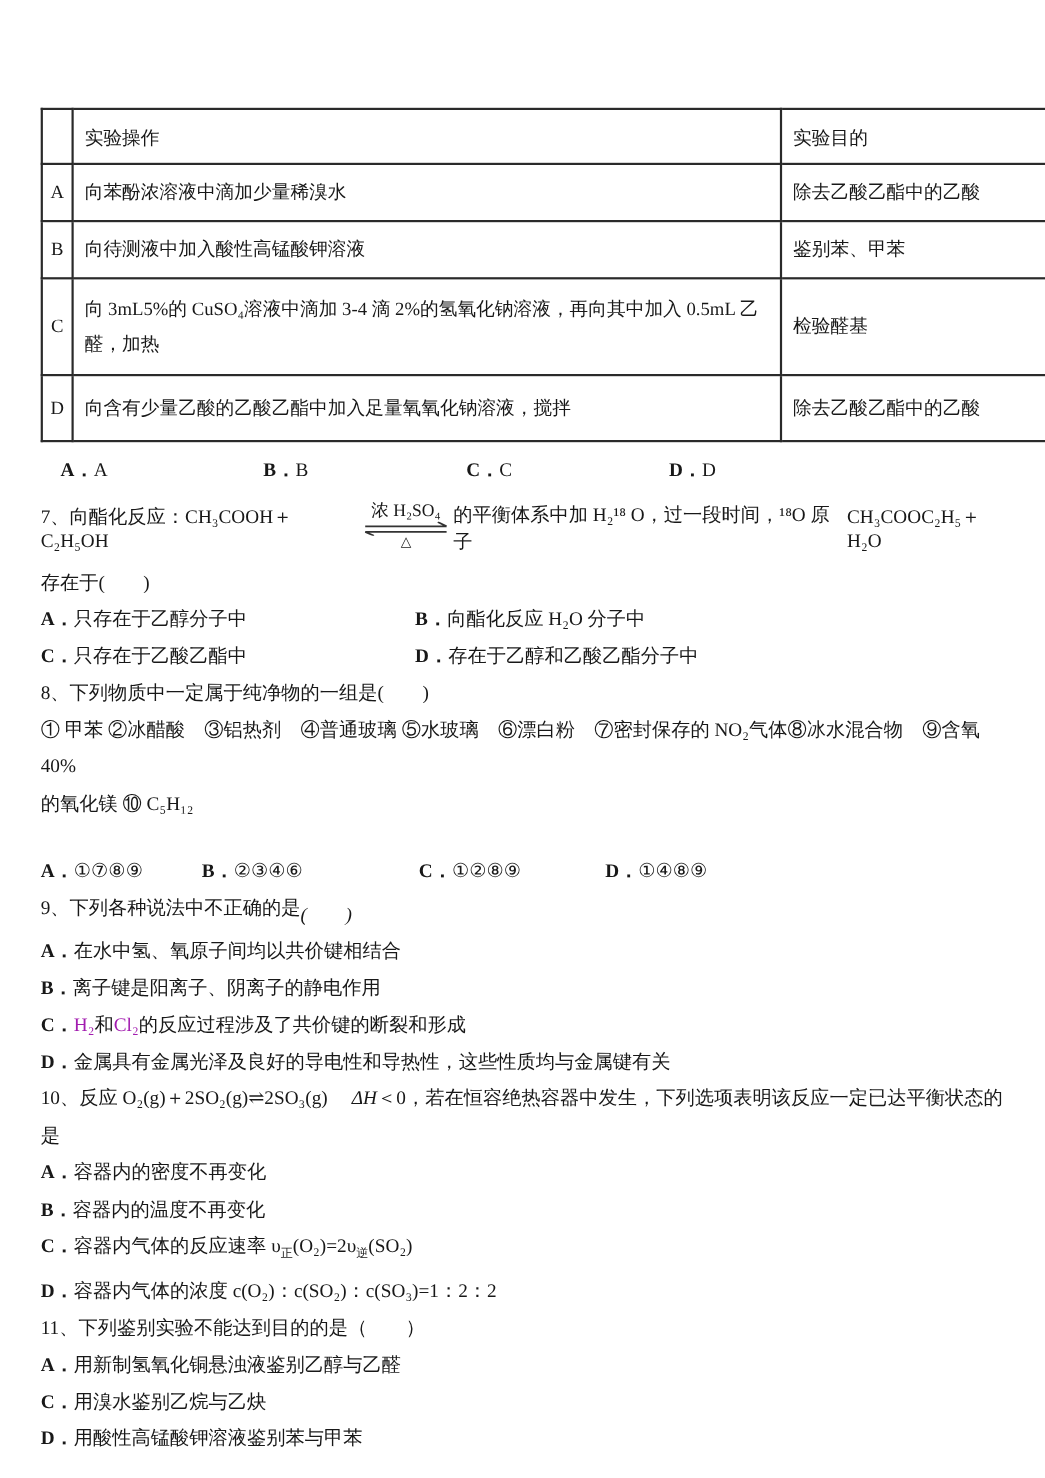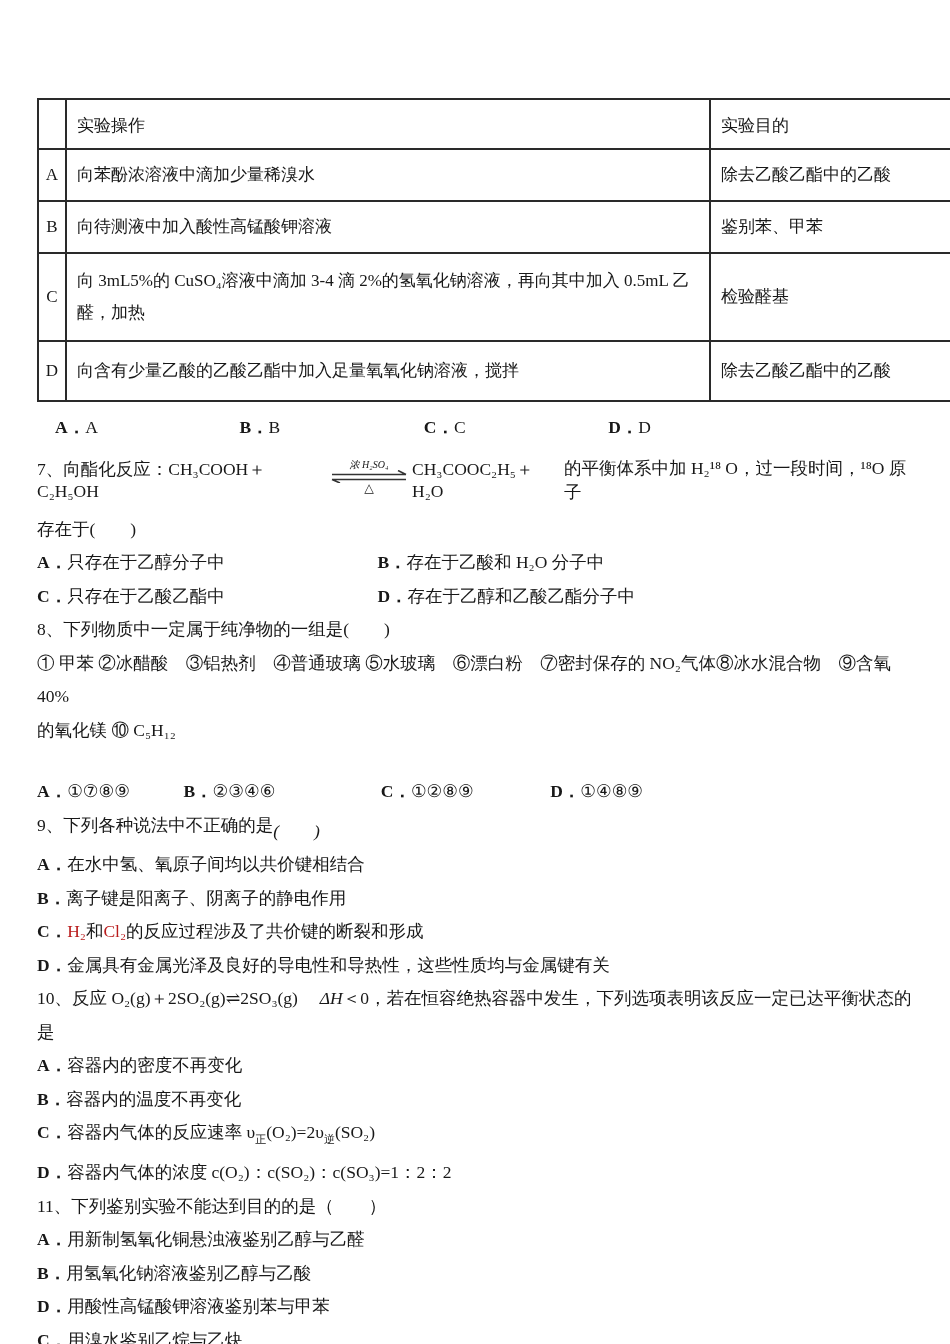--- a/index.html
+++ b/index.html
@@ -32,32 +32,32 @@
   
   .tline { font-size: 17.5px; line-height: 33.5px; min-height: 33.5px; }
   .opt-label { font-weight: bold; }
   .ans-row { margin-top: 9px; margin-left: 6px; }
   .ans-row .ans-item { display: inline-block; width: 168px; margin-left: 12px; }
   .ans-row .ans-item:last-child { width: auto; }
 
   
   .eq-row { display: flex; align-items: center; height: 66px; font-size: 17.5px; margin-top: 2px; }
   .rxn { display: inline-flex; flex-direction: column; align-items: center; margin: 0 3px; transform: translateY(-2px); }
-  .rxn-top { font-size: 10px; line-height: 1.1; font-style: italic; }
+  .rxn-top { font-size: 16px; line-height: 1.1; }
   .rxn-bot { font-size: 12.5px; line-height: 1.1; margin-top: -1px; }
   .rxn svg { display: block; }
 
   .two-col .col1 { display: inline-block; width: 336px; }
 
   .q8-opts .o1 { display: inline-block; width: 142px; margin-top: 28px; }
   .q8-opts .o2 { display: inline-block; width: 193px; }
   .q8-opts .o3 { display: inline-block; width: 165px; }
 
   .low-paren { font-style: italic; vertical-align: -6px; }
-  .gray-f { color: #b91c1c; }
+  .gray-f { color: #a21caf; }
   .subcjk { font-size: 11px; vertical-align: sub; }
   .it { font-style: italic; }
 </style>
 </head>
 <body>
 
 <div class="page">
 
   <table class="exp">
     <tbody>
@@ -100,27 +100,27 @@
     <div class="eq-row">
       <span>7、向酯化反应：CH₃COOH＋C₂H₅OH</span>
         <span class="rxn">
           <span class="rxn-top">浓 H₂SO₄</span>
           <svg width="80" height="13" viewBox="0 0 80 13">
             <path d="M3 4.5 H77 M69 0.5 L77 4.5" fill="none" stroke="#333" stroke-width="1.6"></path>
             <path d="M3 9.5 H77 M11 13 L3 9.5" fill="none" stroke="#333" stroke-width="1.6"></path>
           </svg>
           <span class="rxn-bot">△</span>
         </span>
+        <span>的平衡体系中加 H₂¹⁸ O，过一段时间，¹⁸O 原子</span>
         <span>CH₃COOC₂H₅＋H₂O</span>
-        <span>的平衡体系中加 H₂¹⁸ O，过一段时间，¹⁸O 原子</span>
     </div>
     <div class="tline">存在于(　　)</div>
     <div class="tline two-col">
       <span class="col1"><span class="opt-label">A．</span><span>只存在于乙醇分子中</span></span>
-      <span><span class="opt-label">B．</span><span>存在于乙酸和 H₂O 分子中</span></span>
+      <span><span class="opt-label">B．</span><span>向酯化反应 H₂O 分子中</span></span>
     </div>
     <div class="tline two-col">
       <span class="col1"><span class="opt-label">C．</span><span>只存在于乙酸乙酯中</span></span>
       <span><span class="opt-label">D．</span><span>存在于乙醇和乙酸乙酯分子中</span></span>
     </div>
   </div>
 
   <div>
     <div class="tline">8、下列物质中一定属于纯净物的一组是(　　)</div>
     <div class="tline">① 甲苯 ②冰醋酸　③铝热剂　④普通玻璃 ⑤水玻璃　⑥漂白粉　⑦密封保存的 NO₂气体⑧冰水混合物　⑨含氧 40%</div>
@@ -145,18 +145,17 @@
     <div class="tline"><span>10、反应 O₂(g)＋2SO₂(g)⇌2SO₃(g)　 </span><span class="it">ΔH</span><span>＜0，若在恒容绝热容器中发生，下列选项表明该反应一定已达平衡状态的是</span></div>
     <div class="tline"><span class="opt-label">A．</span><span>容器内的密度不再变化</span></div>
     <div class="tline"><span class="opt-label">B．</span><span>容器内的温度不再变化</span></div>
     <div class="tline"><span class="opt-label">C．</span><span>容器内气体的反应速率 υ</span><span class="subcjk">正</span><span>(O₂)=2υ</span><span class="subcjk">逆</span><span>(SO₂)</span></div>
     <div class="tline"><span class="opt-label">D．</span><span>容器内气体的浓度 c(O₂)：c(SO₂)：c(SO₃)=1：2：2</span></div>
   </div>
 
   <div>
     <div class="tline">11、下列鉴别实验不能达到目的的是（　　）</div>
     <div class="tline"><span class="opt-label">A．</span><span>用新制氢氧化铜悬浊液鉴别乙醇与乙醛</span></div>
-    <div class="tline"><span class="opt-label">B．</span><span>用氢氧化钠溶液鉴别乙醇与乙酸</span></div>
+    <div class="tline"><span class="opt-label">C．</span><span>用溴水鉴别乙烷与乙炔</span></div>
     <div class="tline"><span class="opt-label">D．</span><span>用酸性高锰酸钾溶液鉴别苯与甲苯</span></div>
-    <div class="tline"><span class="opt-label">C．</span><span>用溴水鉴别乙烷与乙炔</span></div>
   </div>
 
 </div>
 
 </body></html>

